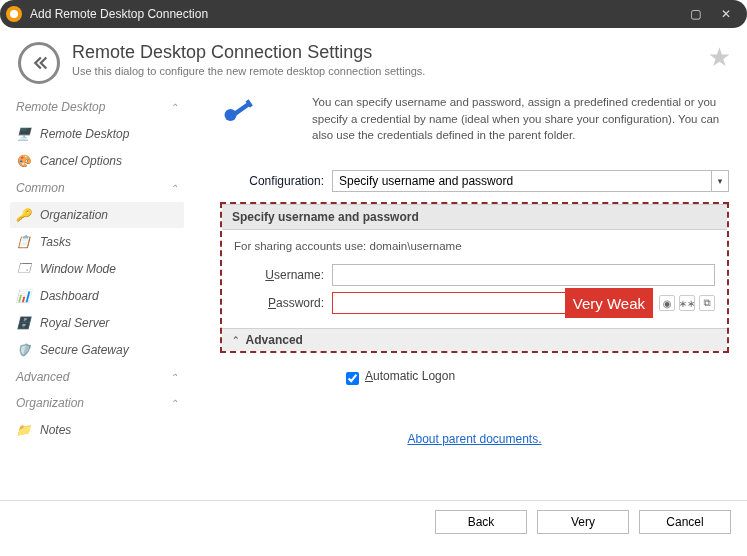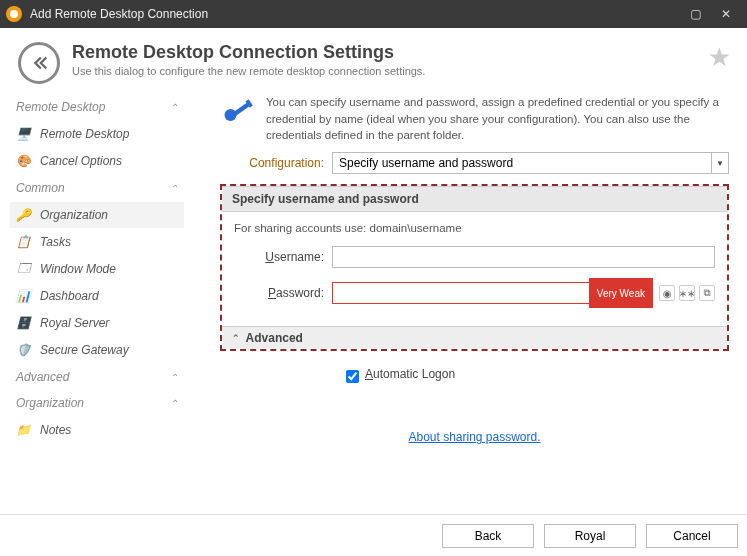--- a/index.html
+++ b/index.html
@@ -1,61 +1,61 @@
 <!DOCTYPE html>
 <html><head>
 <meta charset="utf-8">
 <style>
   * { box-sizing: border-box; font-family: "Segoe UI", Tahoma, sans-serif; }
   body { margin: 0; background: #fff; width: 747px; height: 556px; overflow: hidden; color: #333; }
-  .titlebar { height: 28px; background: #3a3a3a; color: #eee; display: flex; align-items: center; padding: 0 6px; font-size: 12px; }
+  .titlebar { height: 28px; background: #3a3a3a; color: #eee; display: flex; align-items: center; padding: 0 6px; font-size: 12px; border-radius: 14px; }
   .titlebar .tico { width: 16px; height: 16px; background: #f39c12; border-radius: 50%; margin-right: 8px; display:flex; align-items:center; justify-content:center; }
   .titlebar .spacer { flex: 1; }
   .titlebar .wbtn { width: 30px; height: 20px; display: flex; align-items: center; justify-content: center; color: #ddd; font-size: 12px; cursor: pointer; }
   .header { display: flex; align-items: flex-start; padding: 14px 16px 10px 18px; }
   .header .big-icon { width: 42px; height: 42px; border-radius: 50%; border: 3px solid #888; display: flex; align-items: center; justify-content: center; color: #555; font-weight: bold; font-size: 18px; margin-right: 12px; }
-  .header h1 { margin: 0 0 2px 0; font-size: 18px; font-weight: 700; color: #444; }
+  .header h1 { margin: 0 0 2px 0; font-size: 18px; font-weight: 400; color: #444; }
   .header .sub { font-size: 11px; color: #777; }
   .header .star { margin-left: auto; color: #ccc; font-size: 26px; }
   .body { display: flex; height: calc(556px - 28px - 70px - 42px); }
   .sidebar { width: 188px; padding: 0 4px 0 10px; font-size: 12px; color: #555; overflow:hidden;font-style:italic; }
   .cat { display: flex; align-items: center; padding: 6px 6px; color: #888; font-size: 12px; cursor: pointer; }
   .cat .chev { margin-left: auto; font-size: 10px; color:#999; }
   .nav-item { display: flex; align-items: center; padding: 5px 6px; margin: 1px 0; cursor: pointer; border-radius: 2px; }
   .nav-item.active { background: #f3f3f3; }
   .nav-item .nico { width: 16px; height: 16px; margin-right: 8px; display:flex; align-items:center; justify-content:center; font-size:12px; }
   .content { flex: 1; padding: 0 18px 0 32px; font-size: 12px; color: #444; position: relative; }
-  .intro { display: flex; margin-bottom: 8px; }
+  .intro { display: flex; margin-bottom: 26px; gap: 46px; }
   .intro .key { width: 46px; color:#2a6cd4; font-size:28px; line-height:1; }
   .intro .txt { flex: 1; font-size: 11.5px; color: #555; line-height: 1.45; }
   .config-row { display: flex; align-items: center; margin-bottom: 10px; }
-  .config-row label { width: 104px; text-align: right; color: #a16207; font-size: 12px; margin-right: 8px; }
+  .config-row label { width: 104px; text-align: right; color: #0f172a; font-size: 12px; margin-right: 8px; }
   .config-row .dd { flex: 1; display:flex; }
   .config-row .dd input { flex:1; height: 22px; font-size: 12px; padding: 2px 6px; border: 1px solid #bbb; border-right:none; }
   .config-row .dd .dd-btn { width: 18px; height: 22px; border:1px solid #bbb; background:#fff; display:flex; align-items:center; justify-content:center; font-size:9px; cursor:pointer; }
   .dashed-box { border: 2px dashed #8b2a2a; padding: 0; margin-bottom: 8px; }
   .section-head { background: #e8e8e8; padding: 5px 10px; font-weight: 600; font-size: 12px; color:#444; border-bottom:1px solid #d0d0d0; border-top:1px solid #d0d0d0; }
   .section-body { padding: 10px 12px 8px 12px; }
   .hint { font-size: 11.5px; color:#555; margin-bottom: 12px; }
-  .frow { display:flex; align-items:center; margin-bottom:10px; }
+  .frow { display:flex; align-items:center; margin-bottom:2px; }
   .frow .flab { width: 90px; text-align:right; margin-right:8px; font-size:12px; color:#444; }
   .frow .flab u { text-decoration: underline; }
   .frow input[type=text] { flex:1; height:22px; border:1px solid #bbb; padding:2px 6px; font-size:12px; }
   .pw-wrap { flex:1; display:flex; align-items:center; }
   .pw-wrap input { flex:1; height:22px; border:1.5px solid #d9362e; border-right:none; padding:2px 6px; font-size:12px; }
-  .pw-badge { background:#d9362e; color:#fff; font-size:10px; height:22px; display:flex; align-items:center; padding:15px 8px; }
+  .pw-badge { background:#d9362e; color:#fff; font-size:15px; height:22px; display:flex; align-items:center; padding:15px 8px; }
   .pw-icons { margin-left:6px; display:flex; gap:4px; color:#666; }
   .pw-icons span { width:16px; height:16px; border:1px solid #ccc; border-radius:2px; display:flex; align-items:center; justify-content:center; font-size:10px; cursor:pointer; }
   .adv-head { background:#eee; padding:4px 10px; font-weight:600; font-size:12px; border-top:1px solid #d0d0d0; display:flex; align-items:center; cursor:pointer; }
   .adv-head .tri { margin-right:6px; font-size:9px; color:#666; }
   .auto-row { display:flex; align-items:flex-start; padding:8px 0 0 122px; font-size:12px; color:#444; }
   .auto-row input { margin-right:6px; }
   .link-row { text-align:center; margin-top:44px; }
   .link-row a { color:#1a66cc; font-size:12px; text-decoration:underline; cursor:pointer; }
-  .footer { position:absolute; bottom:0; left:0; right:0; height:42px; border-top:1px solid #ddd; display:flex; align-items:center; justify-content:flex-end; padding:0 9px; gap:10px; background:#fff; }
+  .footer { position:absolute; bottom:14px; left:0; right:0; height:42px; border-top:1px solid #ddd; display:flex; align-items:center; justify-content:flex-end; padding:0 16px; gap:10px; background:#fff; }
   .footer button { width:92px; height:24px; font-size:12px; border:1px solid #bbb; background:#fff; cursor:pointer; }
 </style>
 </head>
 <body>
 
 <div class="titlebar">
   <div class="tico">
     <svg width="10" height="10" viewBox="0 0 10 10">
         <circle cx="5" cy="5" r="4" fill="#fff"></circle>
       </svg>
@@ -185,22 +185,22 @@
         <span>Advanced</span>
       </div>
     </div>
 
     <div class="auto-row">
       <input type="checkbox" checked="" style="">
       <span><u>A</u>utomatic Logon</span>
     </div>
 
     <div class="link-row">
-      <a>About sharing password.</a>
+      <a>About parent documents.</a>
     </div>
   </div>
 </div>
 
 <div class="footer">
   <button>Back</button>
-  <button>Royal</button>
+  <button>Very</button>
   <button>Cancel</button>
 </div>
 
 </body></html>

